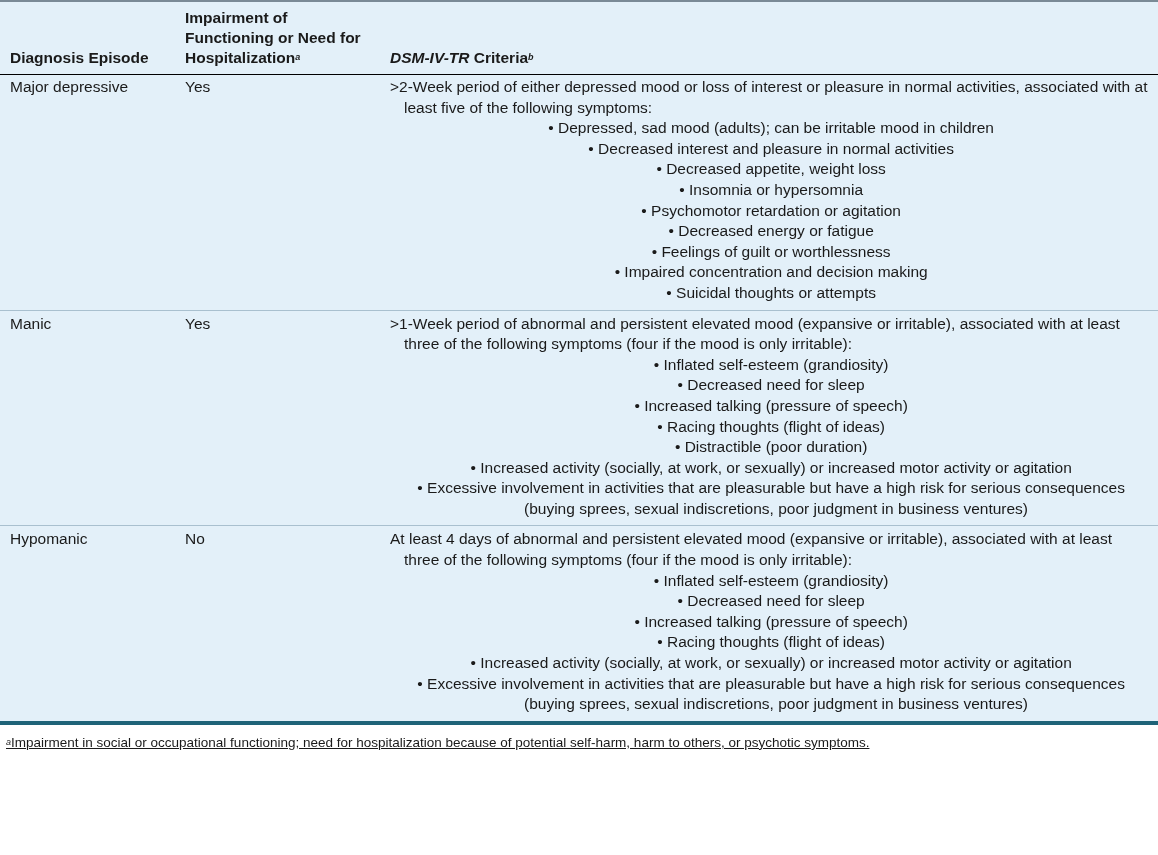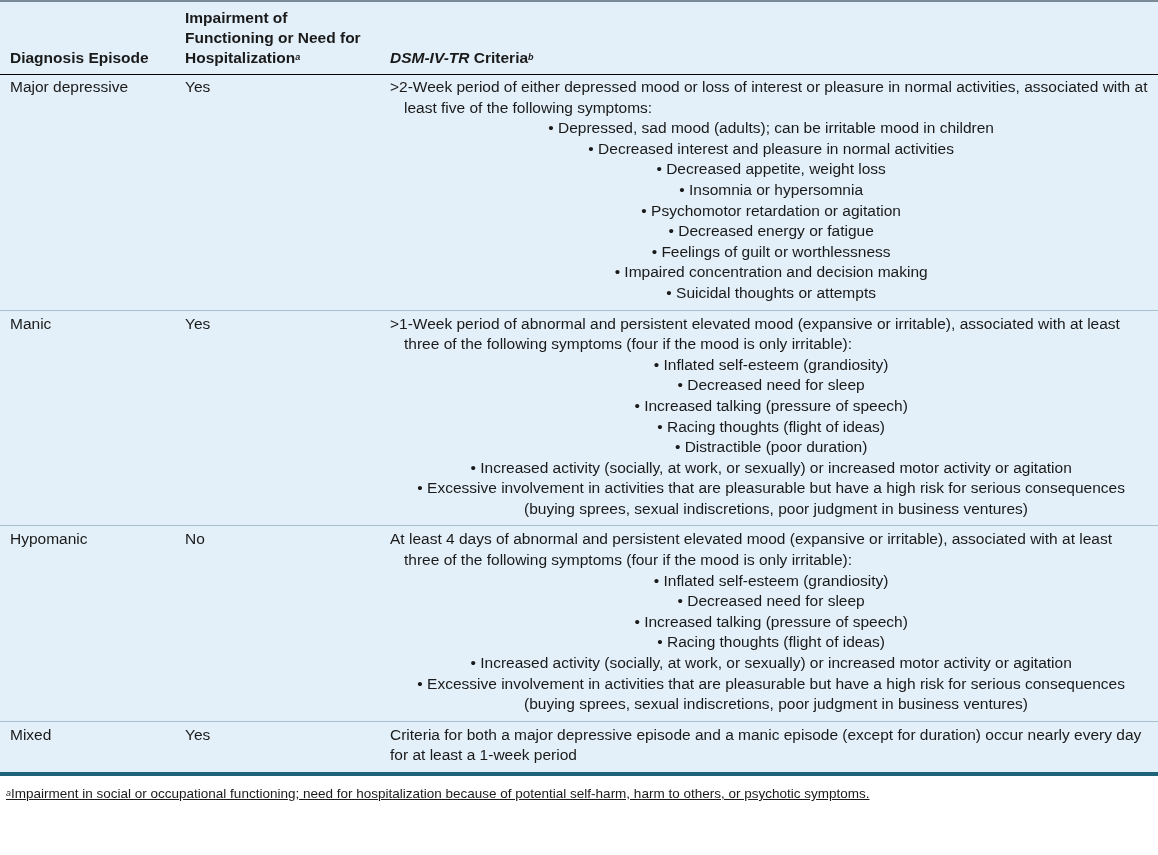--- a/index.html
+++ b/index.html
@@ -75,27 +75,20 @@
             <ul>
               <li><span class="b">•</span><span>Inflated self-esteem (grandiosity)</span></li>
               <li><span class="b">•</span><span>Decreased need for sleep</span></li>
               <li><span class="b">•</span><span>Increased talking (pressure of speech)</span></li>
               <li><span class="b">•</span><span>Racing thoughts (flight of ideas)</span></li>
               <li><span class="b">•</span><span>Increased activity (socially, at work, or sexually) or increased motor activity or agitation</span></li>
               <li><span class="b">•</span><span>Excessive involvement in activities that are pleasurable but have a high risk for serious consequences (buying sprees, sexual indiscretions, poor judgment in business ventures)</span></li>
             </ul>
           </td>
         </tr>
-        <tr class="row">
-          <td class="c1">Mixed</td>
-          <td class="c2">Yes</td>
-          <td>
-            <div class="plain">Criteria for both a major depressive episode and a manic episode (except for duration) occur nearly every day for at least a 1-week period</div>
-          </td>
-        </tr>
       </tbody>
   </table>
 </div>
 
 <div class="foot">
   <p><sup>a</sup><span>Impairment in social or occupational functioning; need for hospitalization because of potential self-harm, harm to others, or psychotic symptoms.</span></p>
 
 </div>
 
 </body></html>

